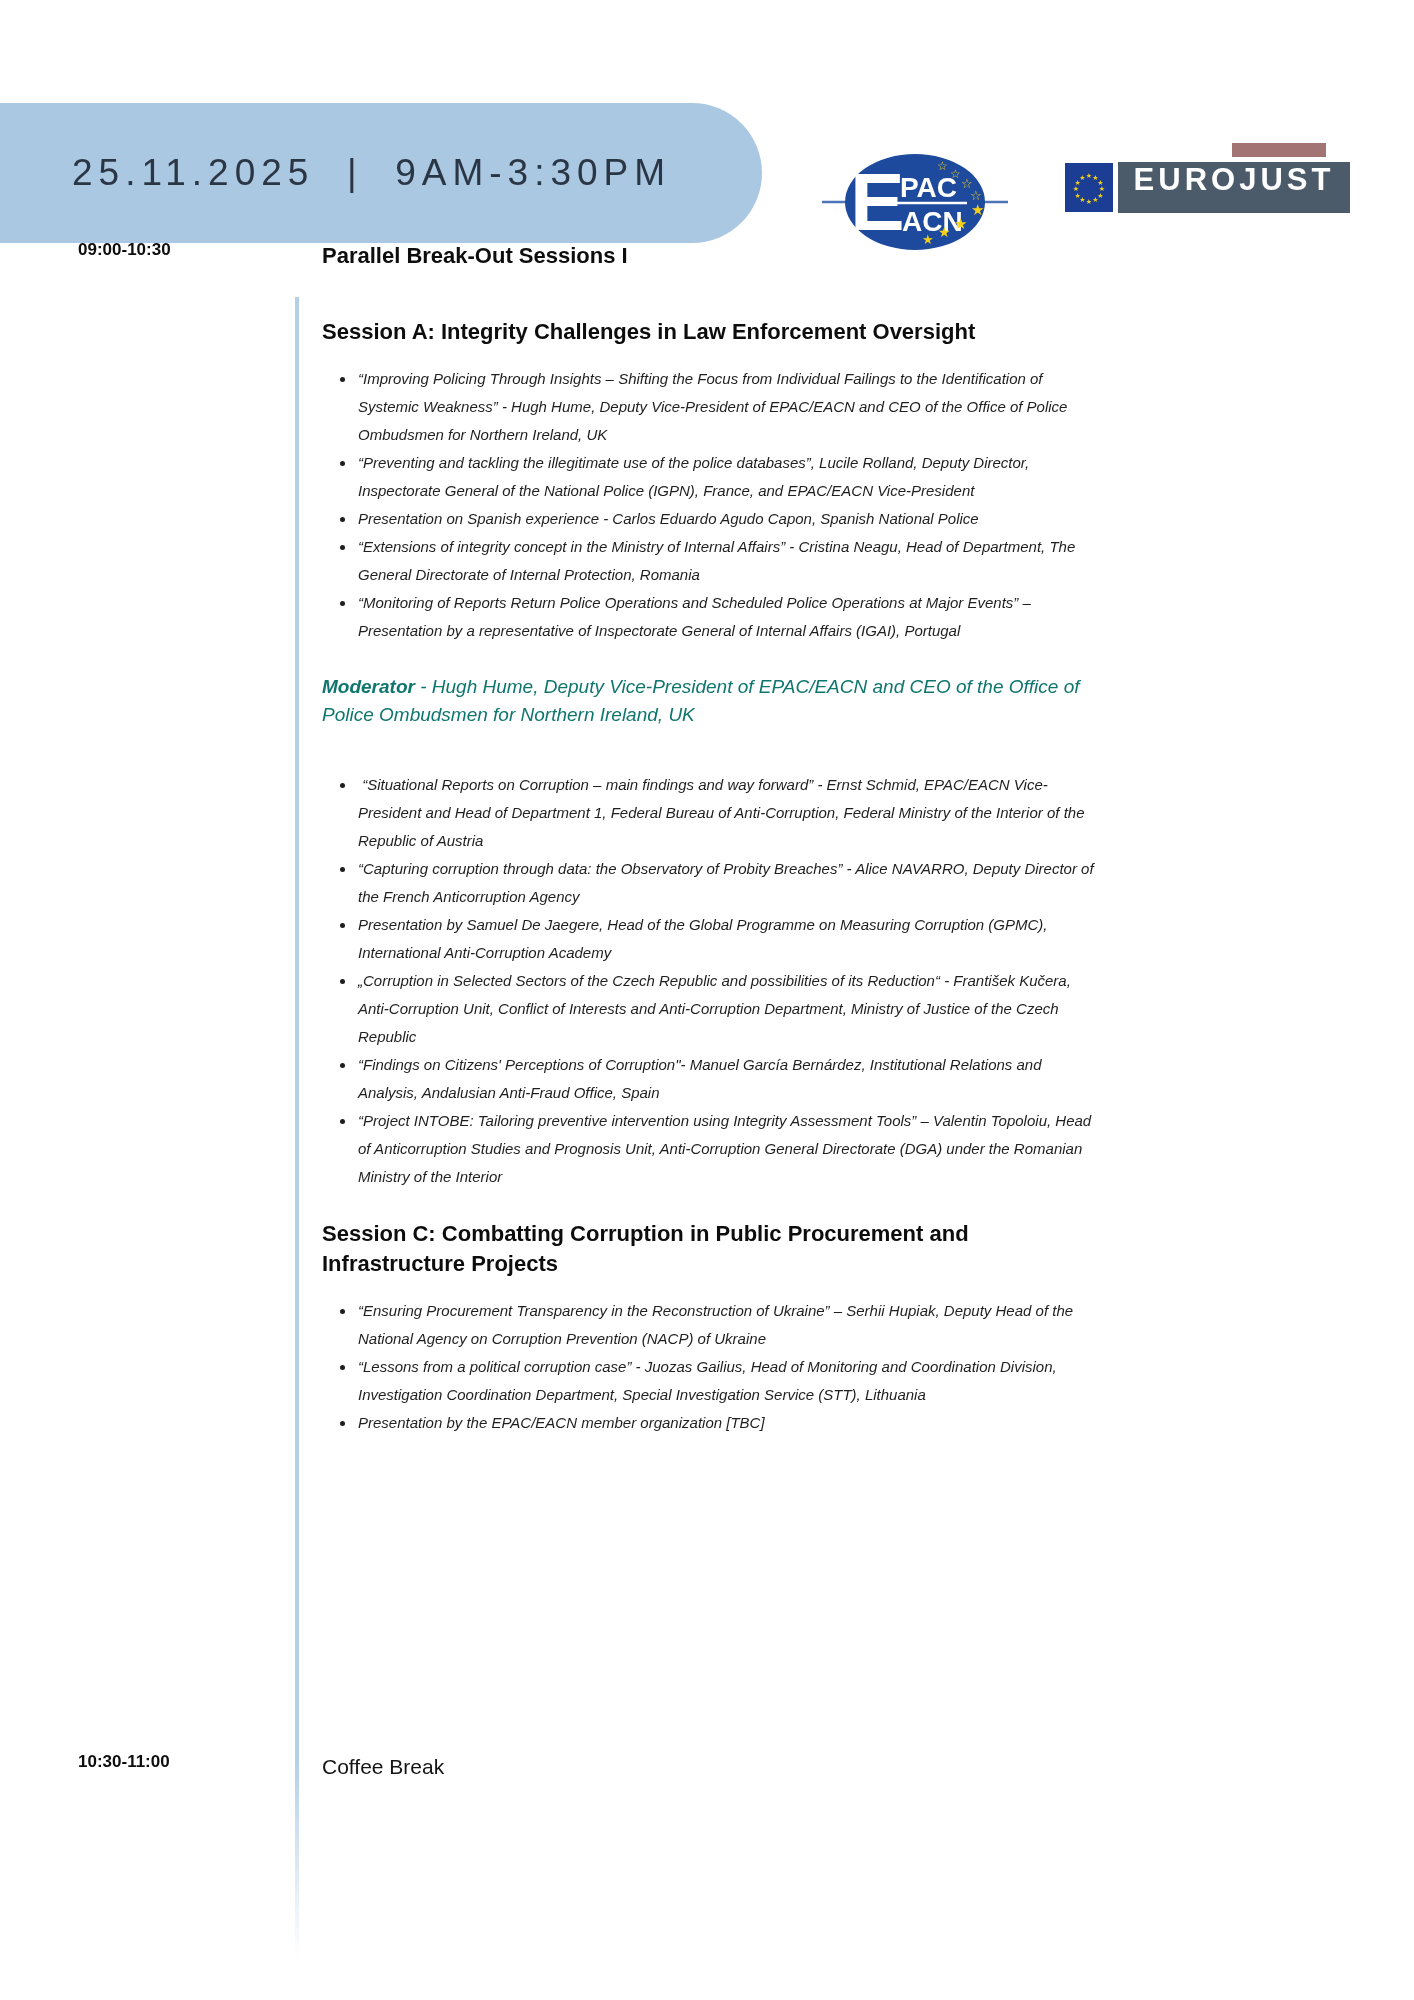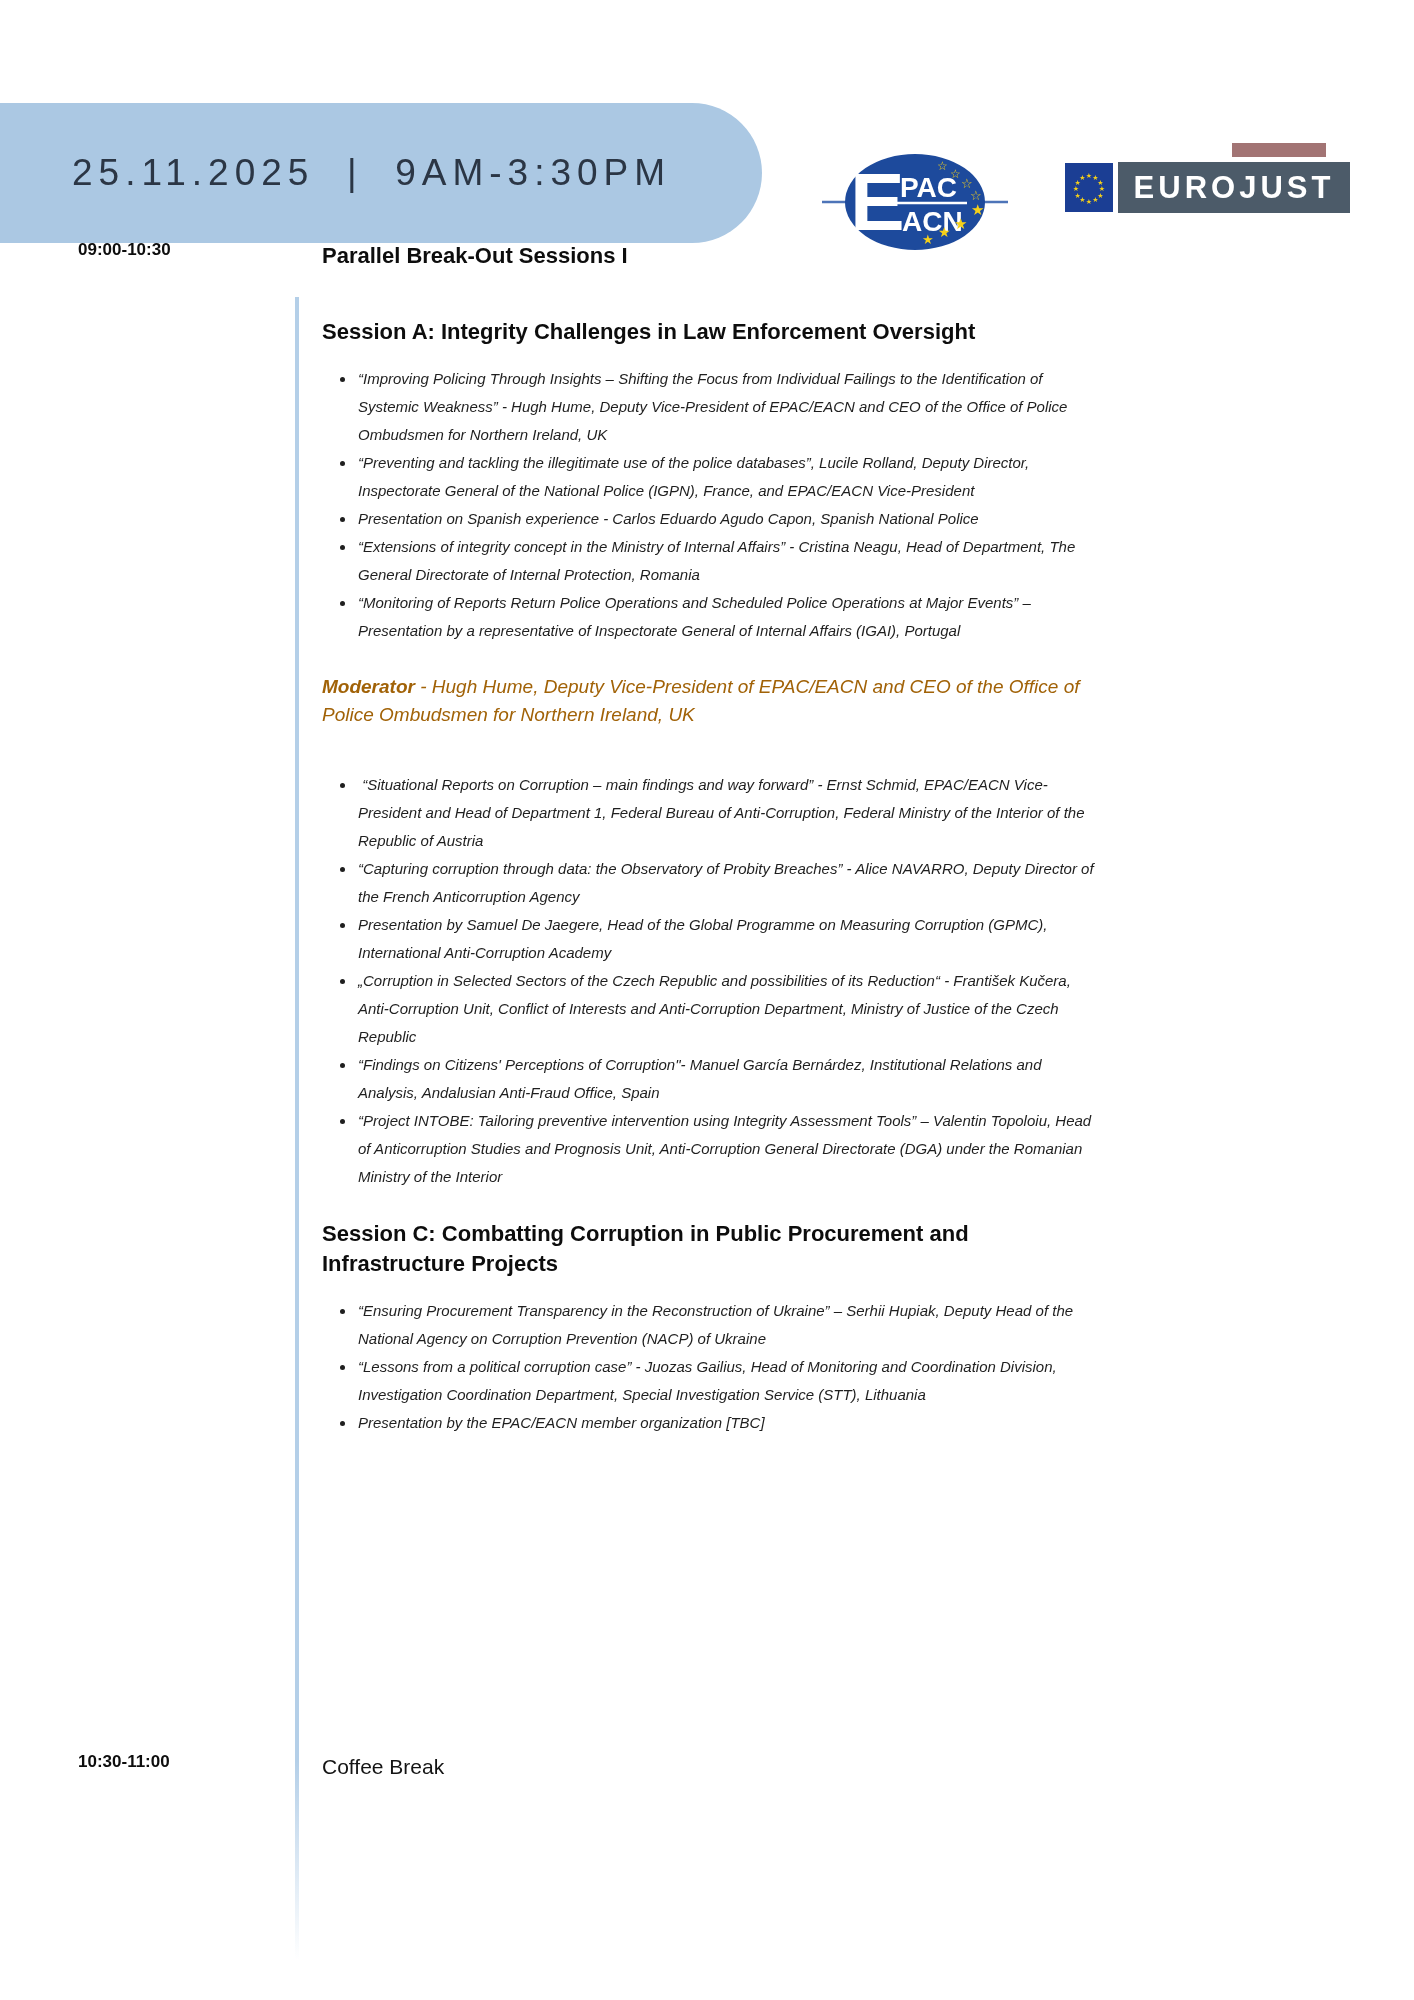--- a/index.html
+++ b/index.html
@@ -16,21 +16,21 @@
   .banner-text{
     font-size:37px;font-weight:500;letter-spacing:6px;color:#2b3645;white-space:nowrap;
   }
   
   .epac-logo{position:absolute;left:820px;top:140px;width:190px;height:125px;}
   .eurojust-logo{position:absolute;left:1063px;top:140px;width:292px;height:78px;}
   .ej-bar{position:absolute;left:169px;top:3px;width:94px;height:14px;background:#a27474;}
   .ej-flag{position:absolute;left:2px;top:23px;width:48px;height:49px;background:#1b3e94;}
   .ej-box{
     position:absolute;left:55px;top:22px;width:232px;height:51px;background:#4c5b69;
-    display:flex;align-items:center;justify-content:center;
+    display:flex;align-items:flex-start;justify-content:center;
   }
   .ej-text{color:#ffffff;font-weight:700;font-size:31px;letter-spacing:4px;}
   
   .divider{
     position:absolute;left:295px;top:297px;width:4px;height:1663px;
     background:linear-gradient(to bottom,#b4cfe8 0%,#b4cfe8 88%,rgba(180,207,232,0) 100%);
   }
   .time-label{
     position:absolute;left:78px;font-size:17px;font-weight:700;color:#0d0d0d;white-space:nowrap;
   }
@@ -42,21 +42,21 @@
   }
   .session-title{
     font-size:22px;font-weight:700;color:#0d0d0d;margin:0 0 18px 0;line-height:30px;
   }
   .session-bullets{
     margin:0 0 28px 0;padding:0 0 0 34px;list-style:disc;
     font-style:italic;font-size:15px;line-height:28px;color:#1f1f1f;
   }
   .session-bullets li{margin:0;padding-left:2px;}
   .session-moderator{
-    font-style:italic;font-size:19px;line-height:28px;margin:0 0 42px 0;color:#a16207;
+    font-style:italic;font-size:19px;line-height:28px;margin:0 0 42px 0;color:#0f766e;
   }
   .session-moderator strong{font-weight:700;}
   .coffee-label{
     position:absolute;left:322px;top:1755px;font-size:21px;color:#141414;
   }
 </style>
 </head>
 <body>
 
 <div class="page">

